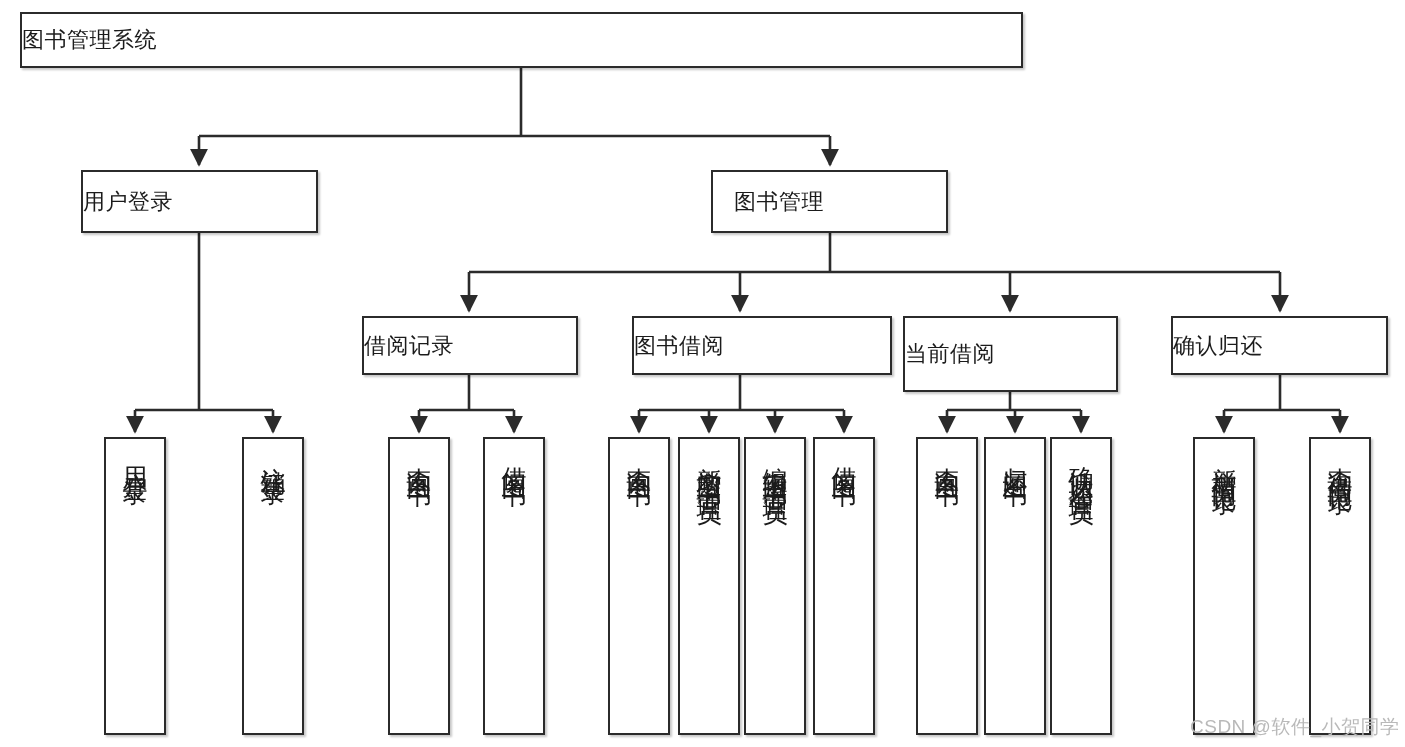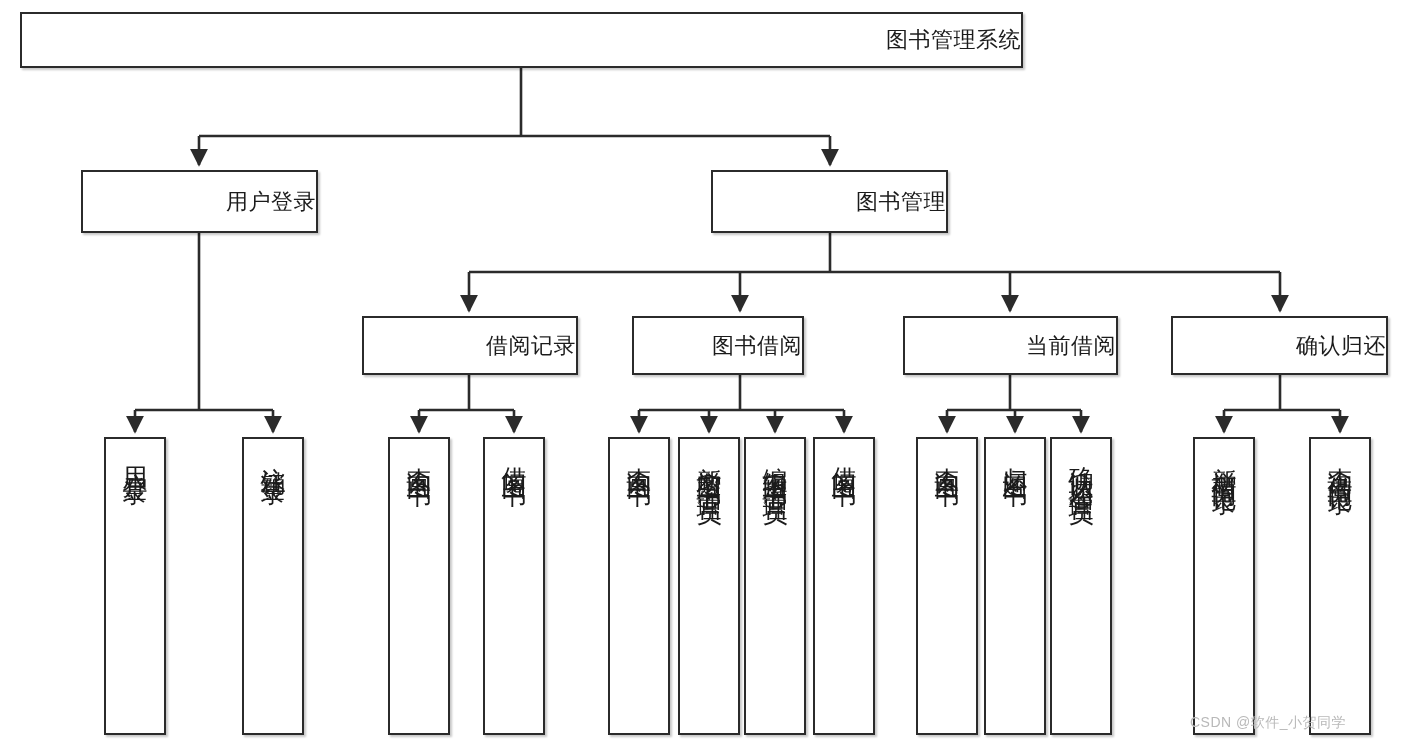--- a/index.html
+++ b/index.html
@@ -17,21 +17,21 @@
     background: #ffffff;
     overflow: hidden;
   }
   .node {
     position: absolute;
     box-sizing: border-box;
     border: 2px solid #2b2b2b;
     background: #ffffff;
     display: flex;
     align-items: center;
-    justify-content: flex-end;
+    justify-content: flex-start;
     box-shadow: 2px 2px 2px rgba(0,0,0,0.22);
   }
   .node-label {
     color: #1b1b1b;
     letter-spacing: 0.5px;
     white-space: nowrap;
     line-height: 1.05;
   }
   .node.horiz .node-label {
     font-size: 22px;
@@ -52,21 +52,21 @@
     position: absolute;
     left: 0;
     top: 0;
     width: 1405px;
     height: 747px;
     pointer-events: none;
   }
   .watermark {
     position: absolute;
     color: #b9b9b9;
-    font-size: 14px;
+    font-size: 19px;
     white-space: nowrap;
     letter-spacing: 0.5px;
   }
 </style>
 </head>
 <body>
 
 <div id="canvas">
 
   <svg class="edges" viewBox="0 0 1405 747" xmlns="http://www.w3.org/2000/svg">
@@ -119,31 +119,31 @@
     </g>
   </svg>
 
   <div class="node horiz" style="left:20px;top:12px;width:1003px;height:56px;">
     <span class="node-label">图书管理系统</span>
   </div>
 
   <div class="node horiz" style="left:81px;top:170px;width:237px;height:63px;">
     <span class="node-label">用户登录</span>
   </div>
-  <div class="node horiz" style="left:711px;top:170px;width:237px;height:63px;">
+  <div class="node horiz" style="left:711px;top:170px;width:237px;height:63px;padding-left:21px;">
     <span class="node-label">图书管理</span>
   </div>
 
   <div class="node horiz" style="left:362px;top:316px;width:216px;height:59px;">
     <span class="node-label">借阅记录</span>
   </div>
-  <div class="node horiz" style="left:632px;top:316px;width:172px;height:59px;">
+  <div class="node horiz" style="left:632px;top:316px;width:260px;height:59px;">
     <span class="node-label">图书借阅</span>
   </div>
-  <div class="node horiz" style="left:903px;top:316px;width:215px;height:59px;padding-left:44px;">
+  <div class="node horiz" style="left:903px;top:316px;width:215px;height:76px;">
     <span class="node-label">当前借阅</span>
   </div>
   <div class="node horiz" style="left:1171px;top:316px;width:217px;height:59px;">
     <span class="node-label">确认归还</span>
   </div>
 
   <div class="node vert" style="left:104px;top:437px;width:62px;height:298px;">
     <span class="node-label">用户登录</span>
   </div>
   <div class="node vert" style="left:242px;top:437px;width:62px;height:298px;">

